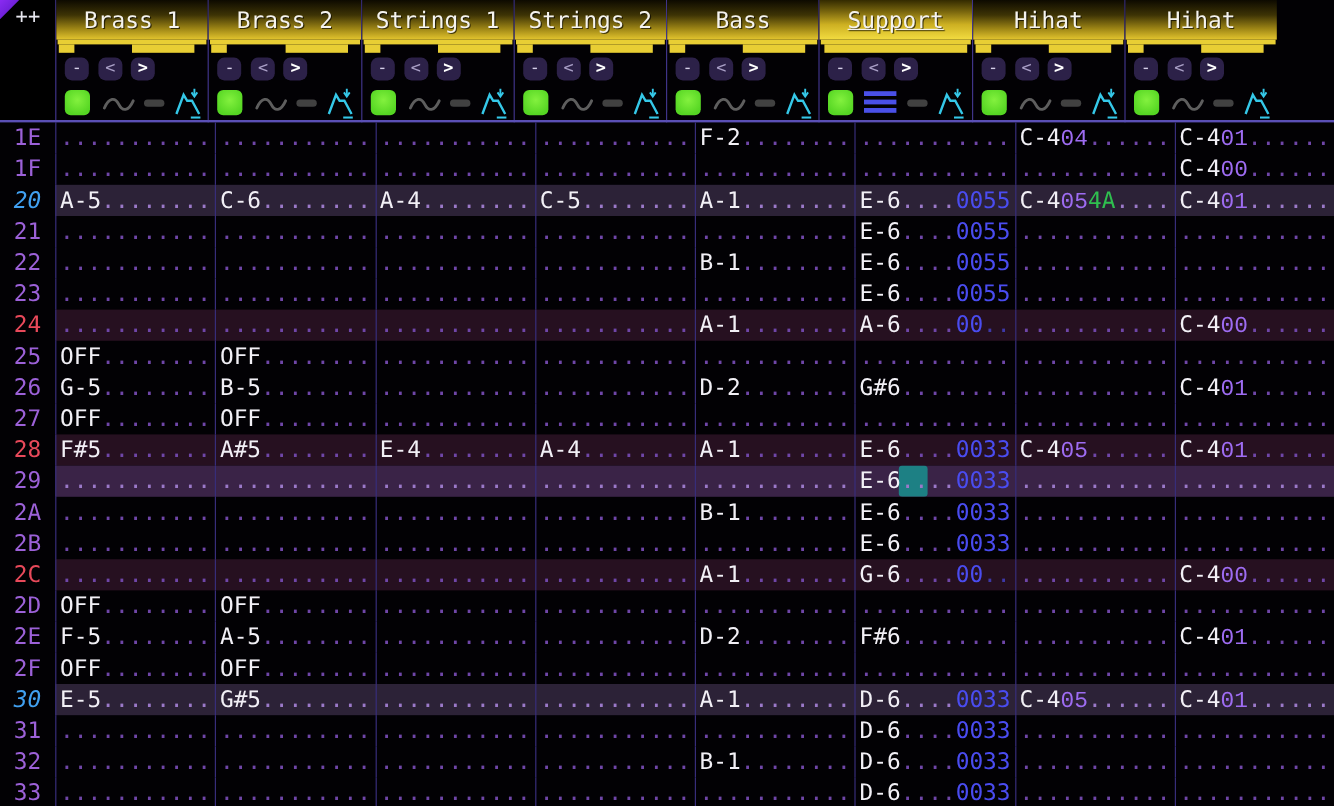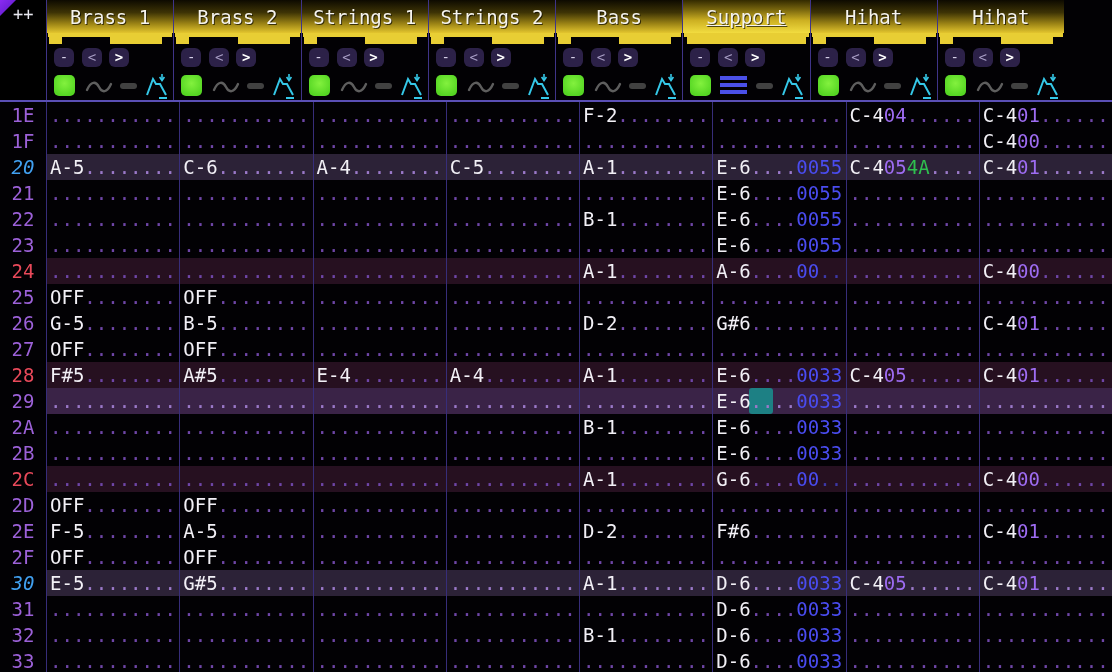--- a/index.html
+++ b/index.html
@@ -49,21 +49,21 @@
   .cells{flex:1 1 0;display:flex;}
   .cell{flex:1 1 0;position:relative;border-left:1px solid #372d7a;box-sizing:border-box;
         padding-left:3px;overflow:hidden;cursor:text;}
   .cell span{position:relative;z-index:1;}
   .r-beat .cells{background:var(--bg-beat,#261020);}
   .r-bar .cells{background:var(--bg-bar,#2c2237);}
   .r-cursor .cells{background:var(--bg-cursor-row,#3a2347);}
   .r-beat .rownum{color:var(--rownum-beat,#e8495a);}
   .r-bar .rownum{color:var(--rownum-bar,#41a0f0);font-style:italic;}
   .f-note{color:var(--note,#f2f0f6);}
-  .f-ins{color:var(--instrument,#9e6cf2);}
+  .f-ins{color:var(--instrument,#9e6cf2);font-family:Liberation Mono, monospace;}
   .f-vol{color:var(--volume,#2fbf4f);}
   .f-fx{color:var(--effect,#4a4cf0);}
   .f-fxdim{color:var(--effect-dim,#3d38a8);}
   .dot{color:var(--dot,#6f46a8);}
   .r-bar .dot,.r-cursor .dot{color:var(--dot-hl,#9b79c9);}
   .on-cursor{color:#b5a0d8;}
   .cursor-block{position:absolute;left:36px;top:0;width:24px;height:26px;border-radius:3px;
         background:var(--cursor,#1d8084);z-index:0;}
 </style>
 </head>

